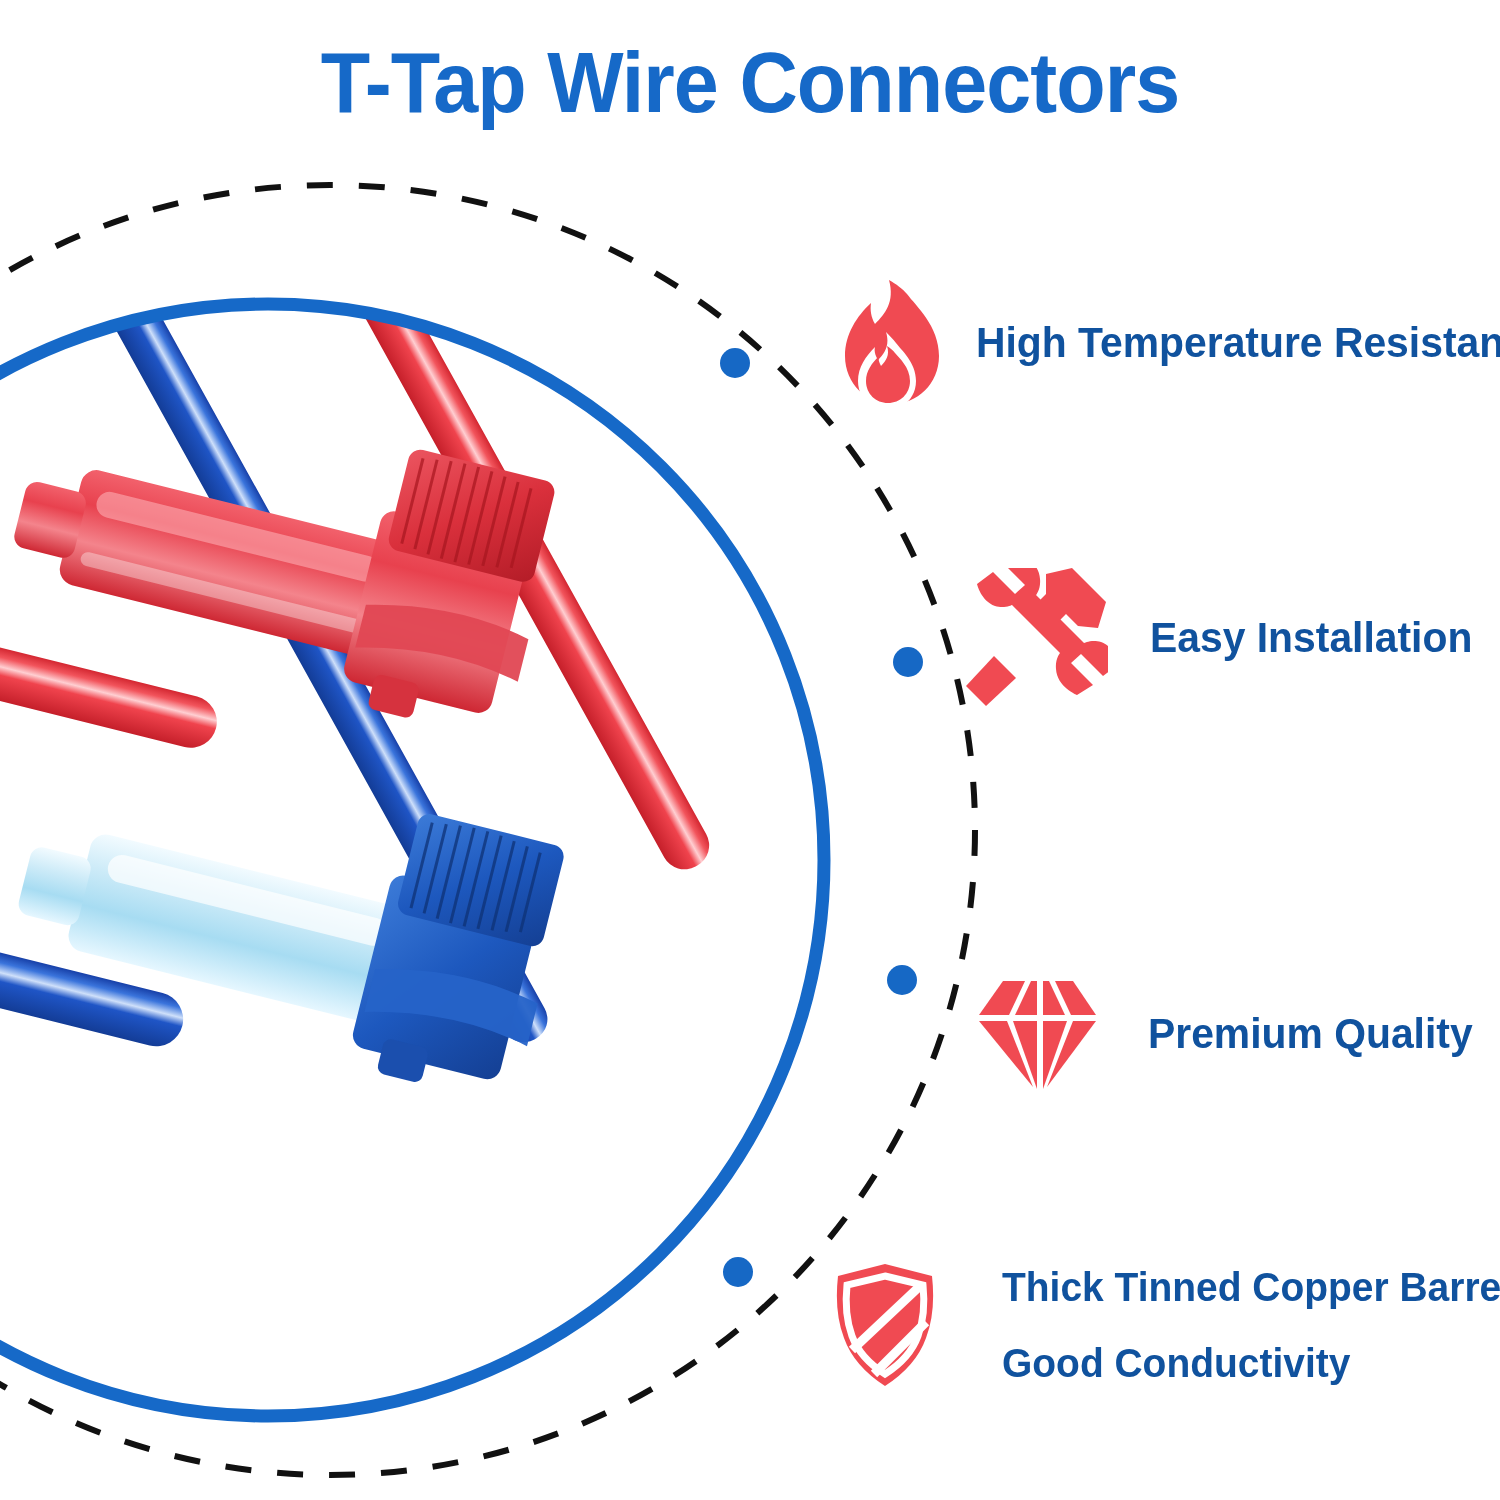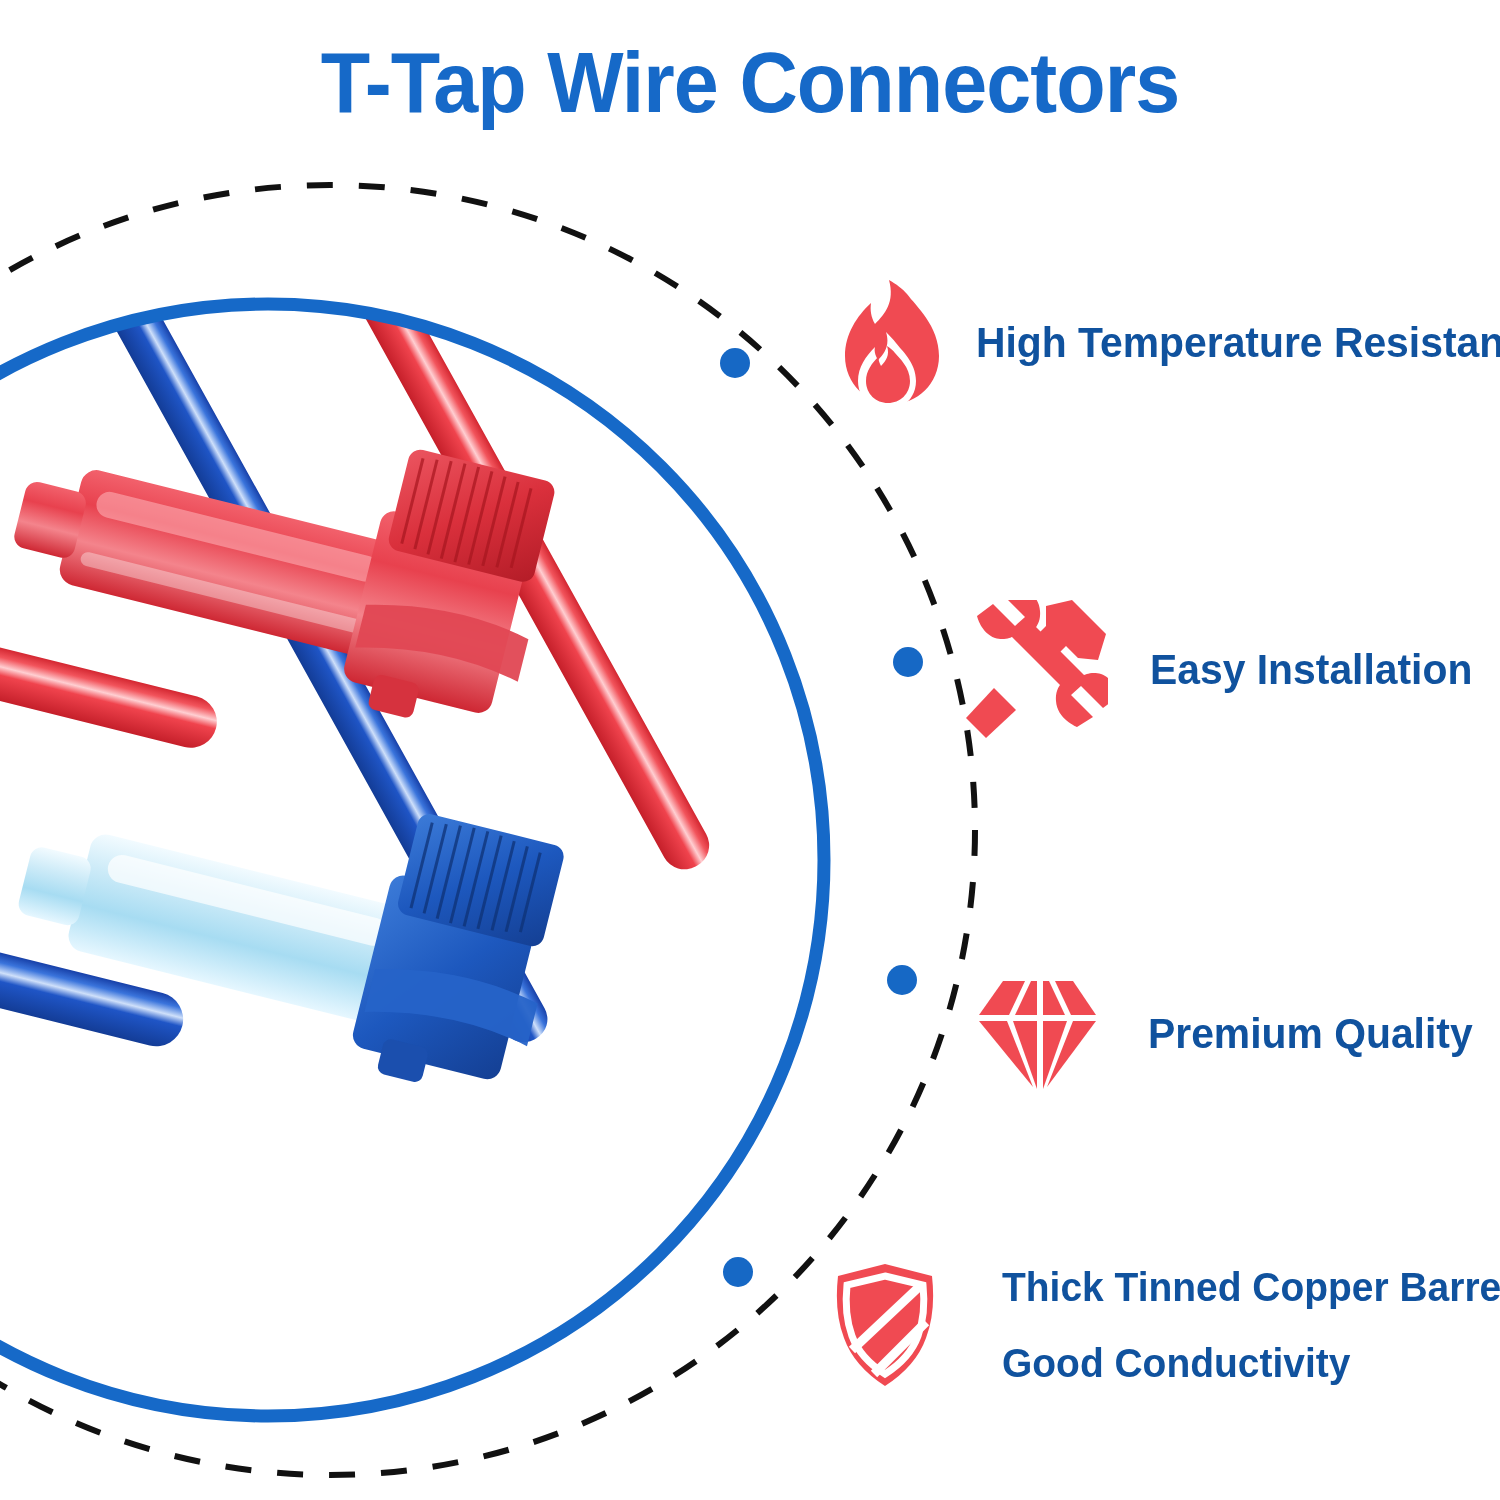--- a/index.html
+++ b/index.html
@@ -67,21 +67,21 @@
   }
   .feature-text .line {
     display: block;
   }
 
   
   #feature-row-0 { left: 826px;  top: 278px;  }
   #feature-row-0 .feature-icon { width: 118px; height: 128px; margin-right: 32px; }
   #feature-row-0 .feature-text { font-size: 43px; line-height: 52px; }
 
-  #feature-row-1 { left: 960px;  top: 600px;  }
+  #feature-row-1 { left: 960px;  top: 568px;  }
   #feature-row-1 .feature-icon { width: 148px; height: 138px; margin-right: 42px; }
   #feature-row-1 .feature-text { font-size: 43px; line-height: 52px; }
 
   #feature-row-2 { left: 975px;  top: 975px;  }
   #feature-row-2 .feature-icon { width: 125px; height: 116px; margin-right: 48px; }
   #feature-row-2 .feature-text { font-size: 43px; line-height: 52px; }
 
   #feature-row-3 { left: 830px;  top: 1262px; }
   #feature-row-3 .feature-icon { width: 110px; height: 126px; margin-right: 62px; }
   #feature-row-3 .feature-text { font-size: 41px; line-height: 48px; }

